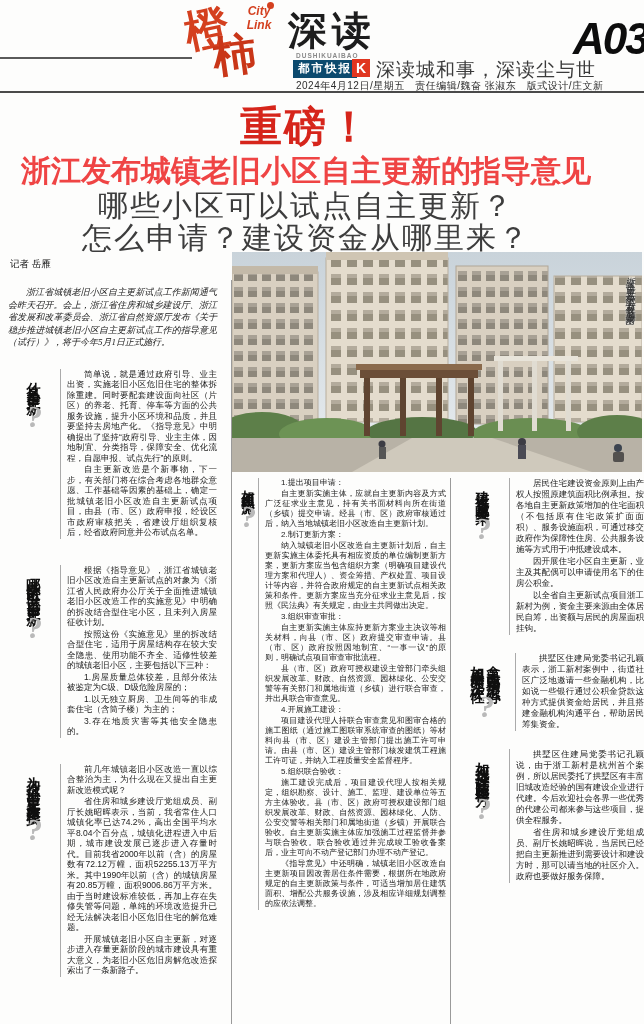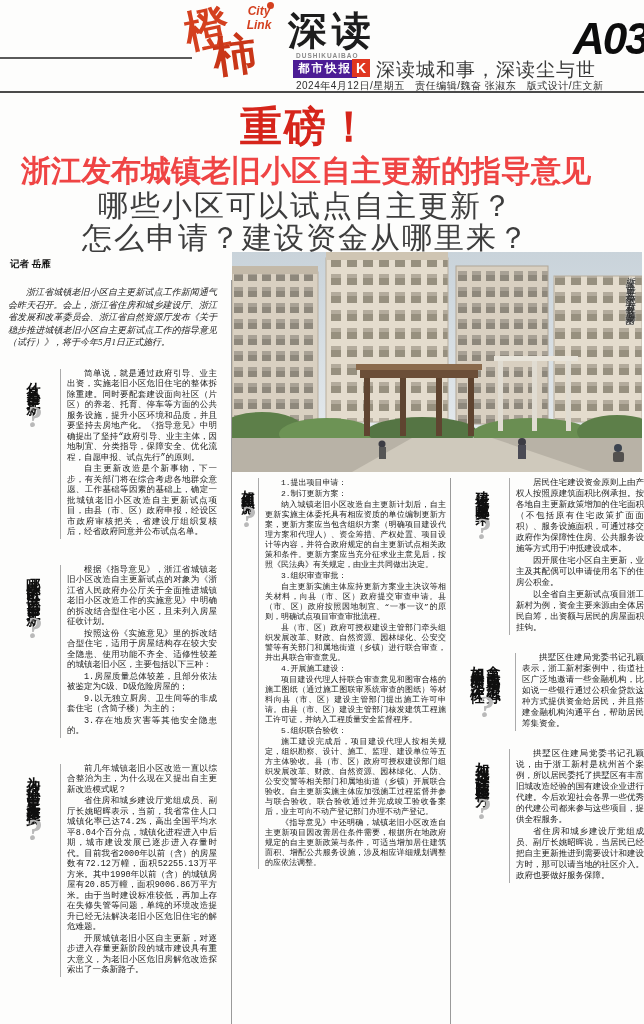--- a/index.html
+++ b/index.html
@@ -18,21 +18,21 @@
     font-size:44px; font-weight:900; color:#d4401f; transform:rotate(-12deg); }
   .logo-char2 { position:absolute; left:30px; top:24px; font-family:"Liberation Serif",serif;
     font-size:44px; font-weight:900; color:#c93618; transform:rotate(-8deg); }
   .logo-citylink { position:absolute; left:52px; top:2px; color:#d4401f; font-size:12px;
     font-style:italic; font-weight:bold;text-align:center; }
   .logo-dot { position:absolute; left:84px; top:0; width:7px; height:7px; border-radius:50%;
     background:#d4401f; }
   .sec-title { left:288px; top:4px; font-size:39px; font-weight:800; letter-spacing:5px;
     color:#1d1d1d; font-family:"Liberation Serif",serif; }
   .brand-en { left:296px; top:52px; font-size:6.5px; color:#8a8a8a; font-weight:bold; letter-spacing:1px; }
-  .brand-box { left:293px; top:60px; background:#4c1d95; color:#fff; font-size:11.5px;
+  .brand-box { left:293px; top:60px; background:#0c4a6e; color:#fff; font-size:11.5px;
     font-weight:bold; padding:1px 5px 2px; letter-spacing:2px; }
   .k-logo { left:352px; top:59px; width:18px; height:18px; background:#e0351f; color:#fff;
     font-weight:900; font-size:14px; text-align:center; line-height:18px; }
   .slogan { left:376px; top:57px; font-size:19px; color:#3b3b3b; letter-spacing:1px;
     font-family:"Liberation Serif",serif; }
   .dateline { left:296px; top:79px; font-size:10px; color:#2d2d2d; letter-spacing:0.5px;text-align:center; }
   .page-num { left:573px; top:14px; font-size:44px; font-weight:900; font-style:italic;
     color:#0d0d0d; letter-spacing:-2px; }
 
   
@@ -42,21 +42,21 @@
   .h-sub { color:#3d3d3d; font-size:30px; letter-spacing:2px; line-height:32px;
     font-family:"Liberation Serif",serif; }
 
   
   .photo { left:232px; top:252px; width:410px; height:220px; }
   .photo svg { display:block; }
   .caption { position:absolute; right:6px; top:18px; writing-mode:vertical-rl;
     font-size:9px; font-style:italic; color:#2f2f2f; letter-spacing:2px; line-height:12px;
     text-shadow:0 0 2px #e8ecef; }
 
-  .byline { left:10px; top:258px; font-size:9.5px; font-weight:bold; color:#111; }
+  .byline { left:10px; top:258px; font-size:9.5px; font-weight:normal; color:#111; }
 
   
   .col-left { left:8px; top:280px; width:224px; height:744px; padding-right:14px;
     border-right:1px solid #9a9a9a; }
   .col-mid { left:238px; top:478px; width:208px; height:546px; }
   .col-right { left:450px; top:478px; width:194px; height:546px; border-left:1px solid #9a9a9a;
     padding-left:6px; }
 
   .intro { font-family:"Liberation Serif",serif; font-style:italic; font-size:9px;
     line-height:12.5px; text-align:justify; color:#222; margin:6px 0 20px; }
@@ -69,21 +69,21 @@
   .qhead { width:52px; flex-shrink:0; display:flex; flex-direction:column; align-items:center; padding-top:2px; }
   .qhead.wide { width:58px; }
   .qhead.slim { width:20px; }
   .qtext { writing-mode:vertical-lr; font-weight:bold; font-size:14px; color:#0f0f0f;
     letter-spacing:3px; line-height:16px; }
   .qtext .qline { display:block; }
   .qhead.slim .qtext { font-size:13px; line-height:15px; letter-spacing:2px; }
   .qmark { font-size:30px; font-weight:900; color:#b9b9b9; margin-top:8px;
     font-family:"Liberation Serif",serif; transform:rotate(8deg); }
 
-  .sec-body { flex:1; border-left:1px solid #aaa; padding-left:6px; min-width:0;font-family:Liberation Mono, monospace; }
+  .sec-body { flex:1; border-left:1px solid #aaa; padding-left:6px; min-width:0; }
   .sec-body p { margin:0 0 1px; font-size:8.5px; line-height:10.5px; text-align:justify;
     text-indent:2em; color:#1b1b1b; }
   .col-mid .sec-body p { font-size:8px; line-height:10px; }
   .col-right .sec-body p { font-size:8.5px; line-height:11px; }
 </style>
 </head>
 <body>
 
 <div class="abs mast-rule-left"></div>
 <div class="abs logo-wrap">
@@ -180,21 +180,21 @@
 
   <div class="section m-b-lg">
     <div class="qhead">
       <div class="qtext">哪些小区可以试点自主更新</div>
       <div class="qmark">?</div>
     </div>
     <div class="sec-body">
       <p>根据《指导意见》，浙江省城镇老旧小区改造自主更新试点的对象为《浙江省人民政府办公厅关于全面推进城镇老旧小区改造工作的实施意见》中明确的拆改结合型住宅小区，且未列入房屋征收计划。</p>
       <p>按照这份《实施意见》里的拆改结合型住宅，适用于房屋结构存在较大安全隐患、使用功能不齐全、适修性较差的城镇老旧小区，主要包括以下三种：</p>
       <p>1.房屋质量总体较差，且部分依法被鉴定为C级、D级危险房屋的；</p>
-      <p>9.以无独立厨房、卫生间等的非成套住宅（含筒子楼）为主的；</p>
+      <p>1.以无独立厨房、卫生间等的非成套住宅（含筒子楼）为主的；</p>
       <p>3.存在地质灾害等其他安全隐患的。</p>
     </div>
   </div>
 
   <div class="section">
     <div class="qhead">
       <div class="qtext">为什么提出自主更新改造模式</div>
       <div class="qmark">?</div>
     </div>
     <div class="sec-body">
@@ -206,20 +206,21 @@
 </div>
 
 <div class="abs col-mid">
   <div class="section">
     <div class="qhead slim">
       <div class="qtext">如何组织实施</div>
       <div class="qmark">?</div>
     </div>
     <div class="sec-body">
       <p>1.提出项目申请：</p>
+      <p>自主更新实施主体，应就自主更新内容及方式广泛征求业主意见，持有关书面材料向所在街道（乡镇）提交申请。经县（市、区）政府审核通过后，纳入当地城镇老旧小区改造自主更新计划。</p>
       <p>2.制订更新方案：</p>
       <p>纳入城镇老旧小区改造自主更新计划后，自主更新实施主体委托具有相应资质的单位编制更新方案，更新方案应当包含组织方案（明确项目建设代理方案和代理人）、资金筹措、产权处置、项目设计等内容，并符合政府规定的自主更新试点相关政策和条件。更新方案应当充分征求业主意见后，按照《民法典》有关规定，由业主共同做出决定。</p>
       <p>3.组织审查审批：</p>
       <p>自主更新实施主体应持更新方案业主决议等相关材料，向县（市、区）政府提交审查申请。县（市、区）政府按照因地制宜、“一事一议”的原则，明确试点项目审查审批流程。</p>
       <p>县（市、区）政府可授权建设主管部门牵头组织发展改革、财政、自然资源、园林绿化、公安交警等有关部门和属地街道（乡镇）进行联合审查，并出具联合审查意见。</p>
       <p>4.开展施工建设：</p>
       <p>项目建设代理人持联合审查意见和图审合格的施工图纸（通过施工图联审系统审查的图纸）等材料向县（市、区）建设主管部门提出施工许可申请。由县（市、区）建设主管部门核发建筑工程施工许可证，并纳入工程质量安全监督程序。</p>
       <p>5.组织联合验收：</p>
       <p>施工建设完成后，项目建设代理人按相关规定，组织勘察、设计、施工、监理、建设单位等五方主体验收。县（市、区）政府可授权建设部门组织发展改革、财政、自然资源、园林绿化、人防、公安交警等相关部门和属地街道（乡镇）开展联合验收。自主更新实施主体应加强施工过程监督并参与联合验收。联合验收通过并完成竣工验收备案后，业主可向不动产登记部门办理不动产登记。</p>
       <p>《指导意见》中还明确，城镇老旧小区改造自主更新项目因改善居住条件需要，根据所在地政府规定的自主更新政策与条件，可适当增加居住建筑面积、增配公共服务设施，涉及相应详细规划调整的应依法调整。</p>

